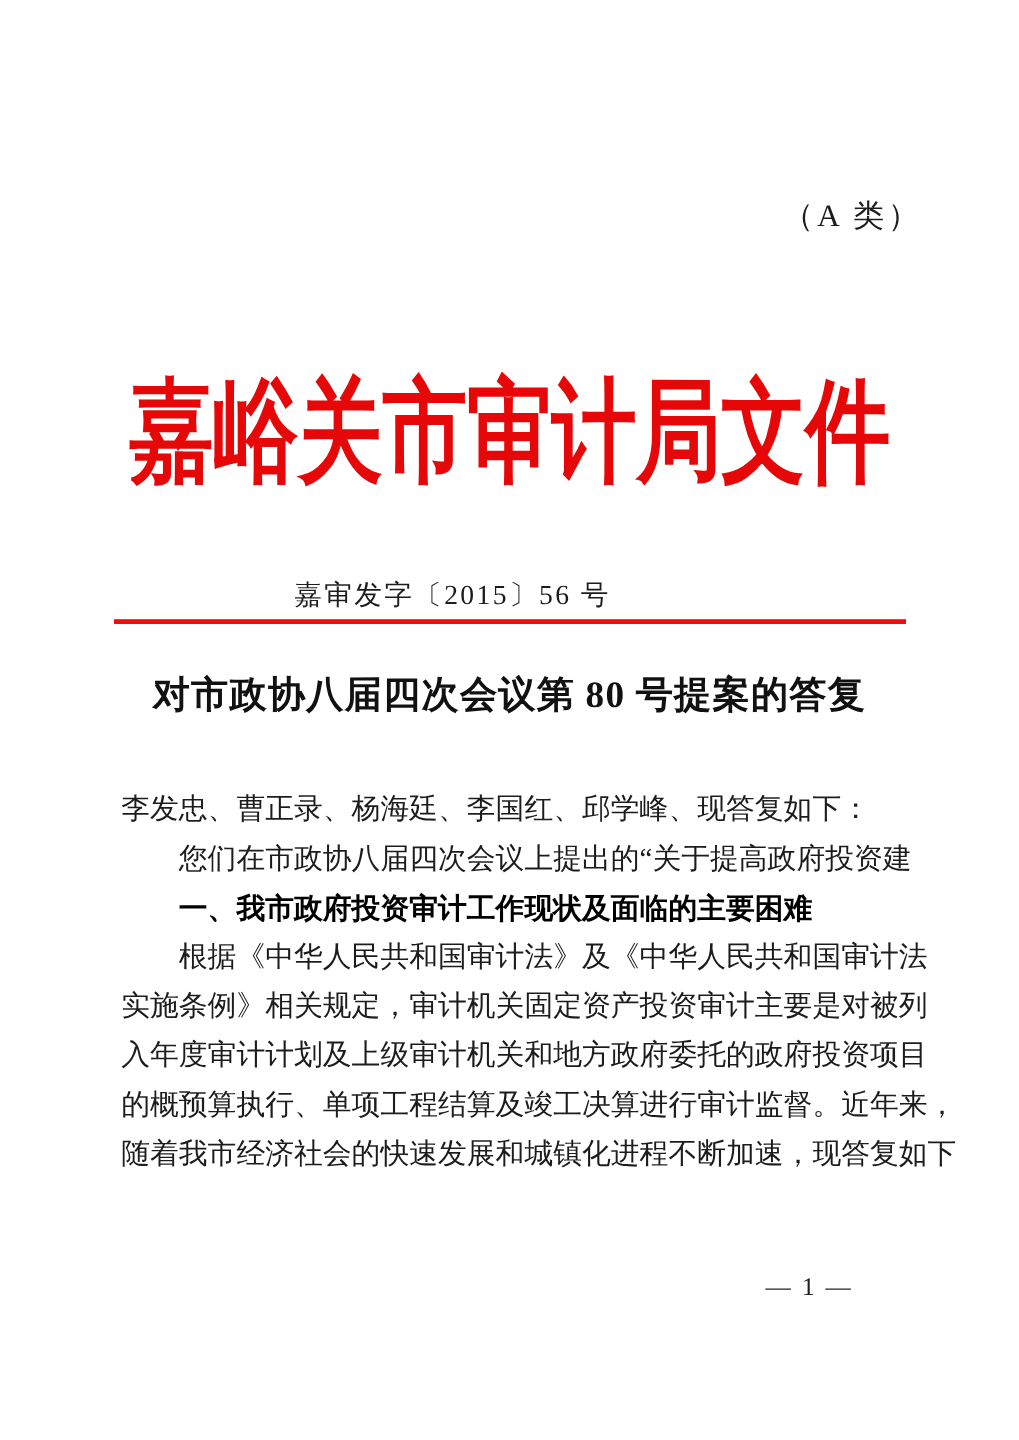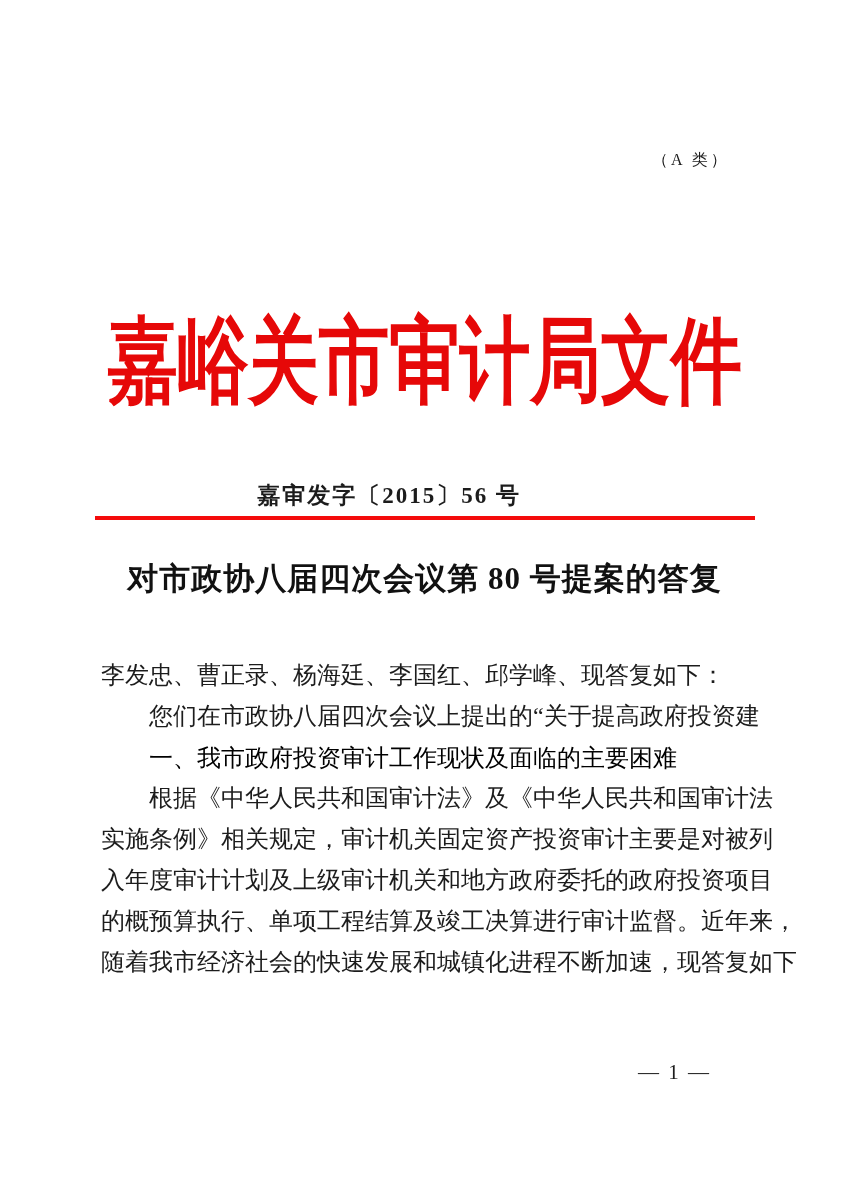--- a/index.html
+++ b/index.html
@@ -11,23 +11,23 @@
     position: relative;
     width: 849px;
     height: 1200px;
     background: #ffffff;
     overflow: hidden;
     font-family: "Liberation Serif", "DejaVu Serif", serif;
     color: #1c1c1c;
   }
   .doc-class {
     position: absolute;
-    top: 150px;
+    top: 162px;
     left: 652px;
-    font-size: 16px;
+    font-size: 26px;
     letter-spacing: 3px;
     white-space: nowrap;
   }
   .org-title {
     position: absolute;
     top: 306px;
     left: 0;
     width: 849px;
     height: 110px;
     line-height: 110px;
@@ -35,27 +35,26 @@
     font-size: 94px;
     font-weight: bold;
     color: #e60808;
     white-space: nowrap;
     transform: scaleX(0.75);
     transform-origin: center;
   }
   .doc-number {
     position: absolute;
     top: 480px;
-    left: 16px;
+    left: 4px;
     width: 746px;
     text-align: center;
     font-size: 23px;
     letter-spacing: 2px;
     white-space: nowrap;
-    font-weight: bold;
   }
   .red-rule {
     position: absolute;
     top: 516px;
     left: 95px;
     width: 660px;
     height: 4px;
     background: #f40b0b;
   }
   .doc-title {
@@ -81,21 +80,21 @@
   }
   .line {
     margin: 0;
     white-space: nowrap;
   }
   .indent {
     text-indent: 48px;
   }
   .heading {
     font-family: "Liberation Sans", "DejaVu Sans", sans-serif;
-    font-weight: normal;
+    font-weight: bold;
     color: #000000;
   }
   .page-number {
     position: absolute;
     top: 1060px;
     left: 638px;
     font-size: 21px;
     letter-spacing: 2px;
     white-space: nowrap;
   }

